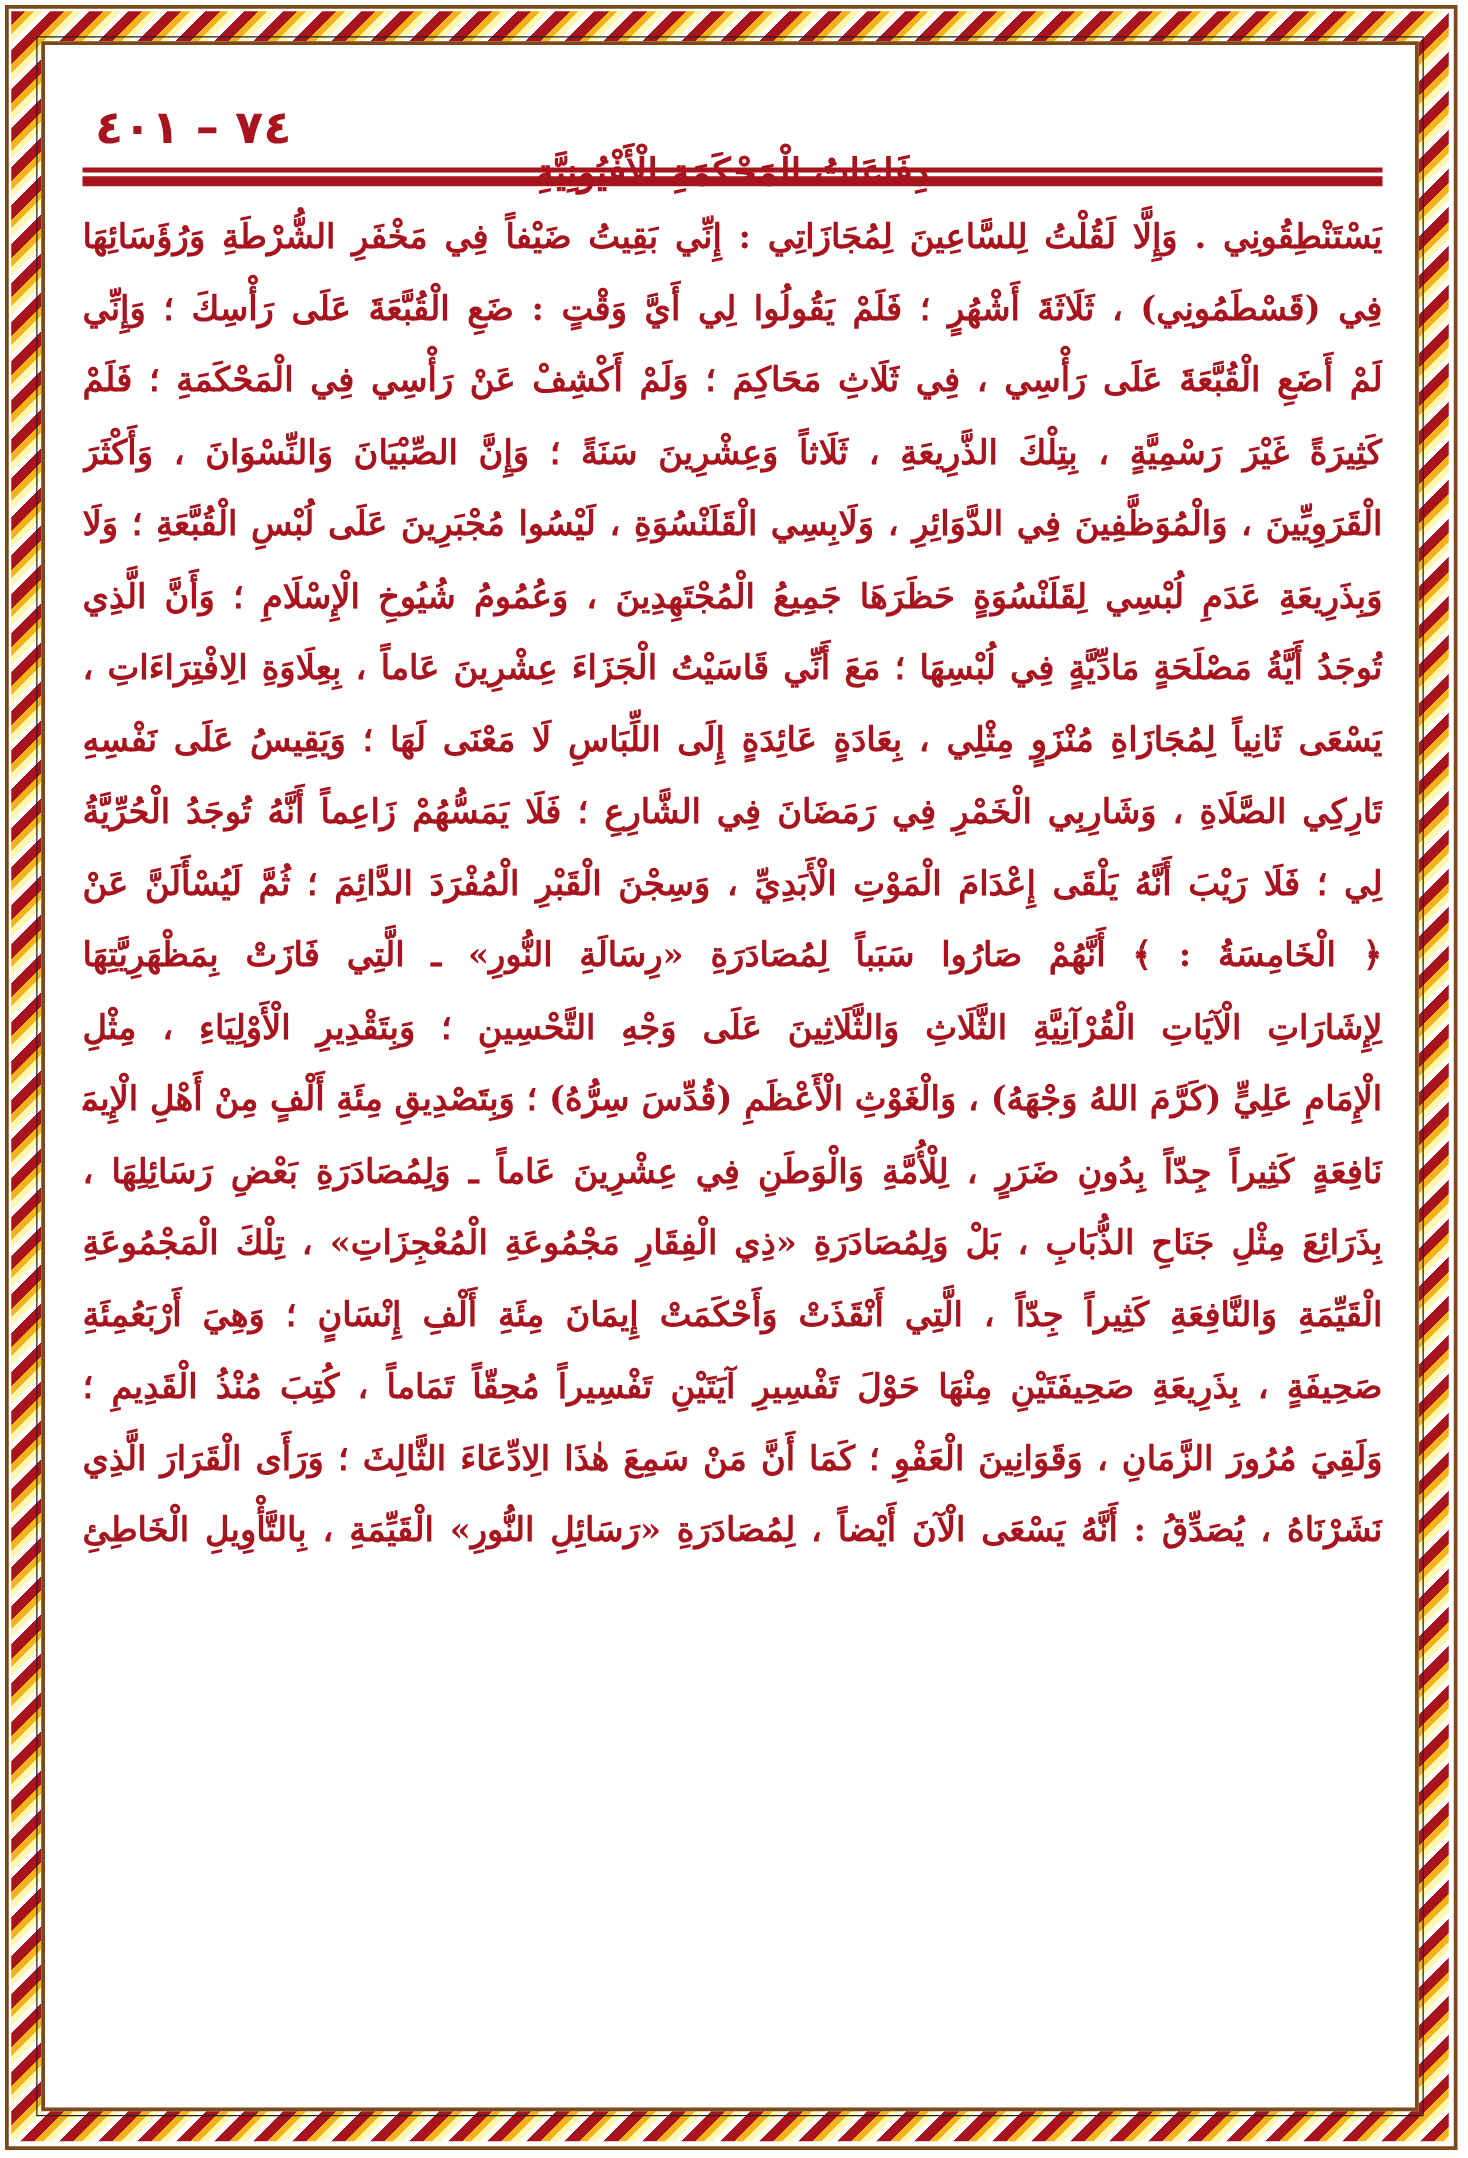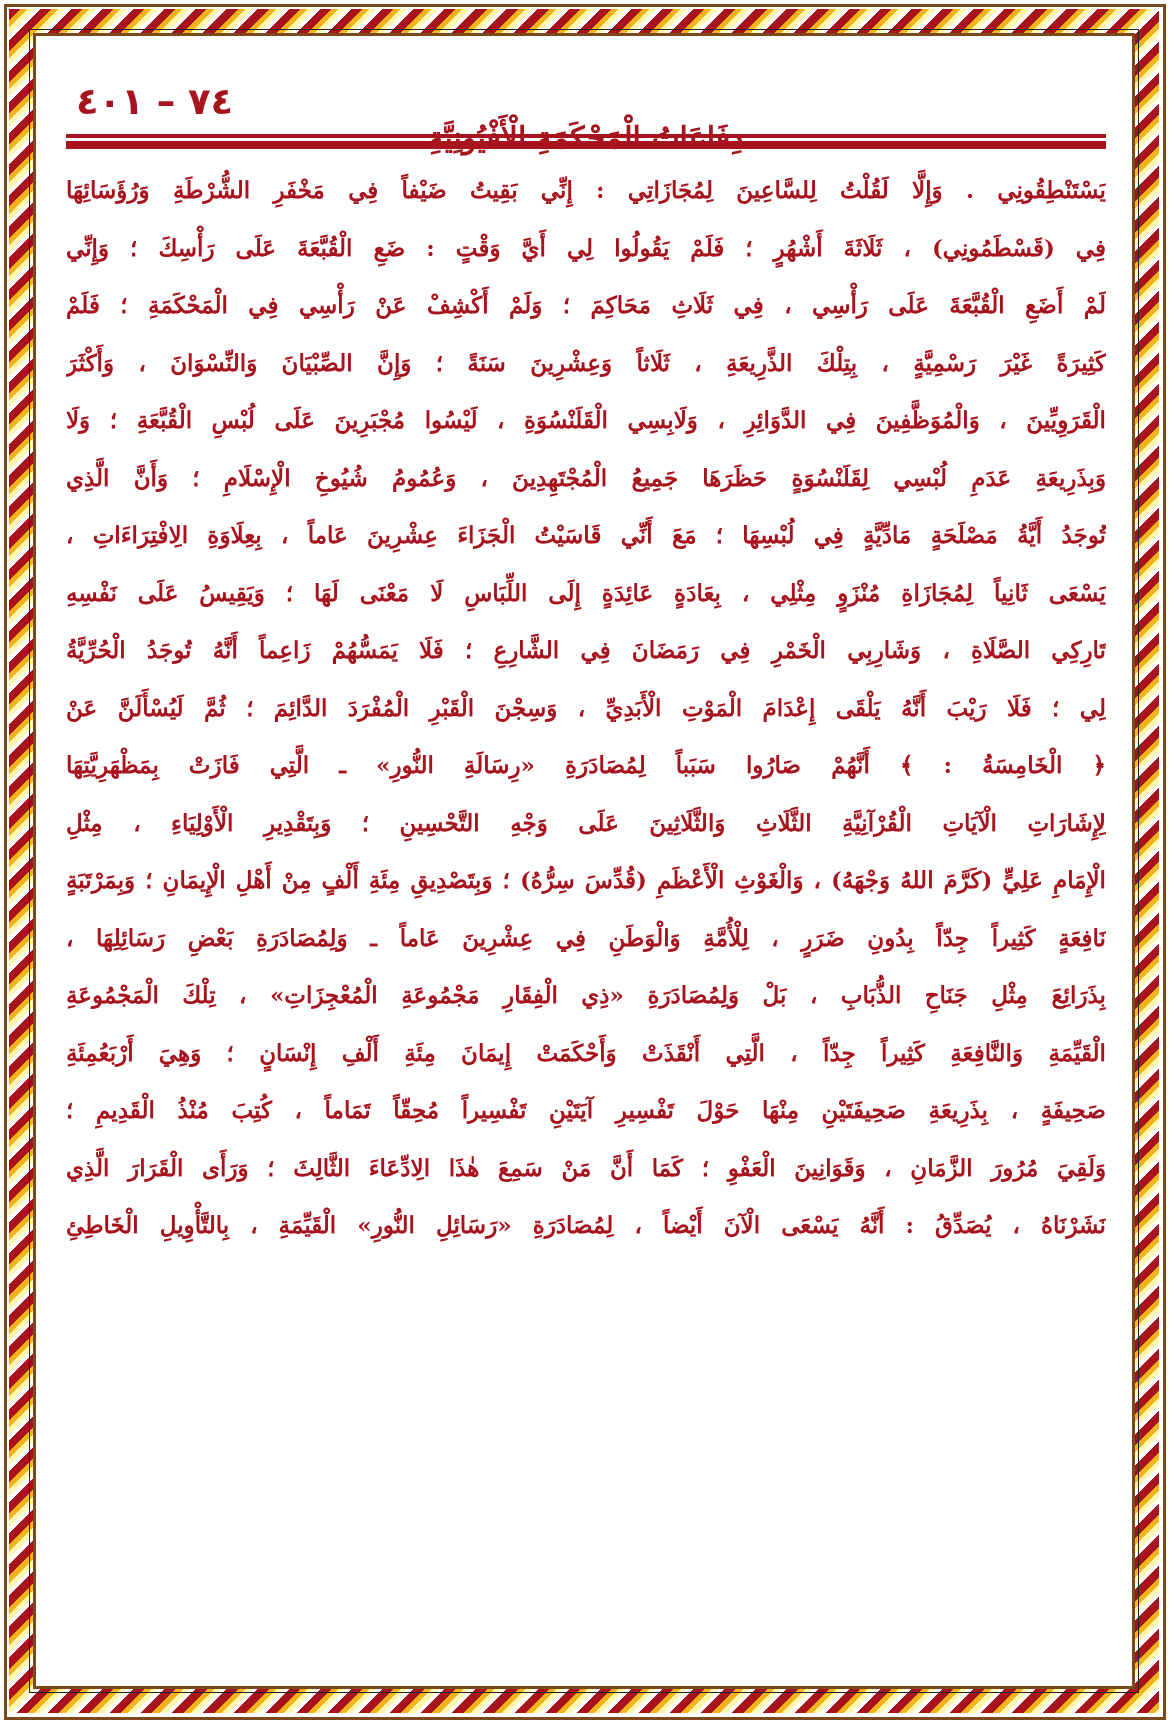--- a/index.html
+++ b/index.html
@@ -30,21 +30,21 @@
     font-size:30px; font-weight:bold;margin-top:32px;
   }
   .pagenum {
     position:absolute; left:10px; top:10px; direction:rtl;
     font-size:37px; font-weight:bold; font-family:"DejaVu Sans", sans-serif;
   }
   .rule { height:4px; background:#a8141e; margin-top:0; }
   .rule2 { height:8px; background:#a8141e; margin-top:3px; }
   .body { margin-top:12px; }
   .line {
-    font-size:23px; font-weight:bold; line-height:57.5px; height:57.5px;
+    font-size:27px; font-weight:bold; line-height:57.5px; height:57.5px;
     text-align:justify; text-align-last:justify; white-space:nowrap; overflow:hidden;
   }
   .line.last { text-align-last:right; }
 </style>
 </head>
 <body>
 
 <div class="frame-outer"></div>
 <div class="frame-band"></div>
 <div class="frame-inner-line"></div>

